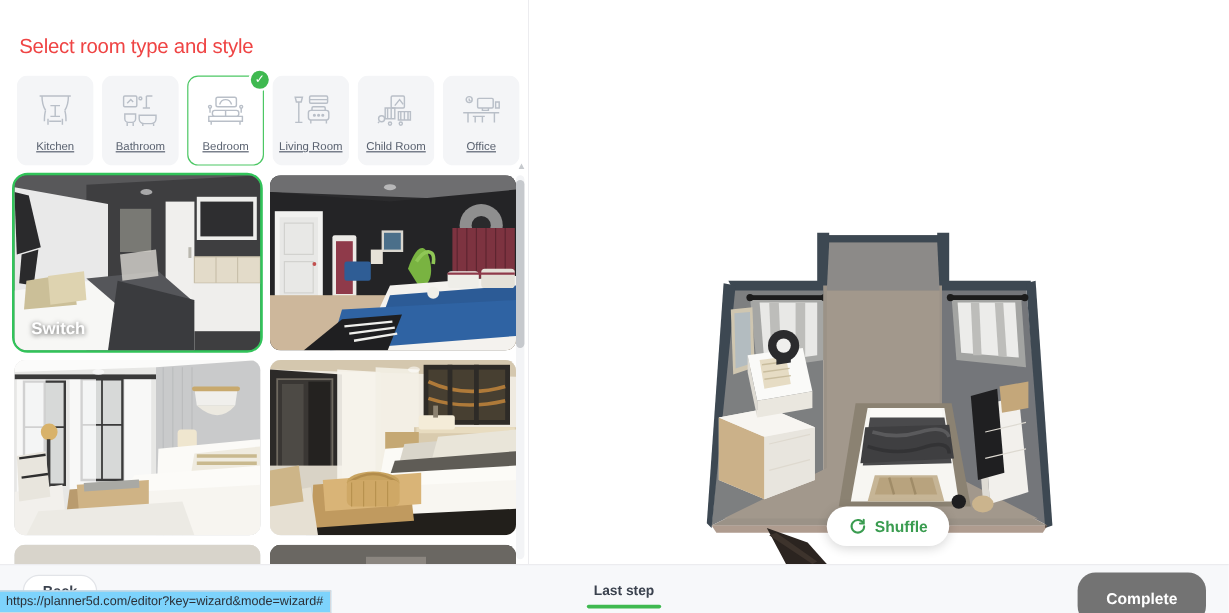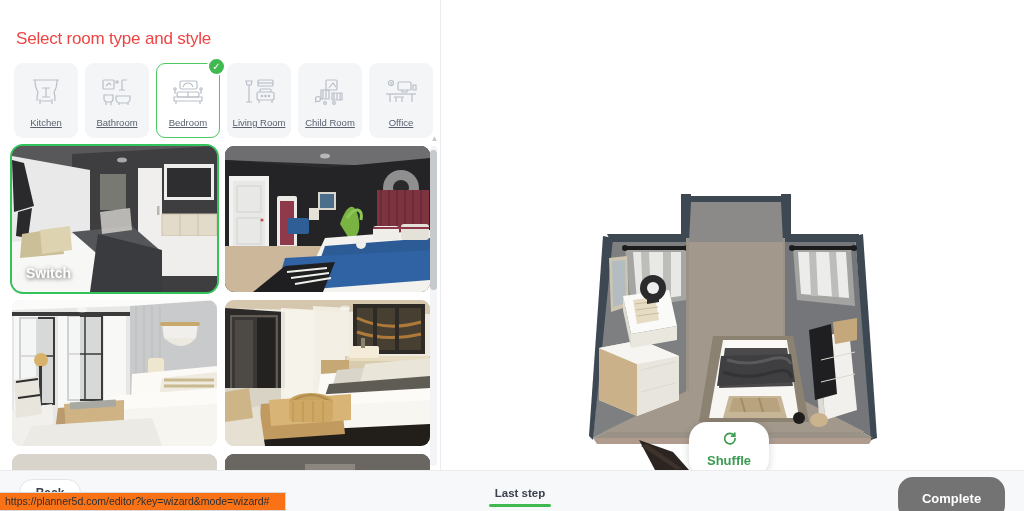--- a/index.html
+++ b/index.html
@@ -111,21 +111,21 @@
     color: #fff; font-size: 12.5px; font-weight: bold; border: none;
     cursor: pointer; white-space: nowrap;
     box-shadow: 0 2px 5px rgba(0,0,0,.13);
   }
   .shuffle-btn {
     position: absolute; left: 248px; top: 422px;
     display: flex; align-items: center; gap: 7px;
     padding: 9px 18px; border-radius: 18px;
     background: #ffffff; border: none; cursor: pointer;
     box-shadow: 0 2px 9px rgba(0,0,0,.16);
-    font-size: 13px; font-weight: bold; color: #3a9c50; flex-direction: column;
+    font-size: 13px; font-weight: bold; color: #3a9c50;
   }
   .shuffle-btn svg { display:block; }
 
   
   .bottom-bar {
     position: absolute; left: 0; top: 470px; width: 1024px; height: 41px;
     background: #f7f8fa; border-top: 1px solid #ececef;
   }
   .back-btn {
     position: absolute; left: 19px; top: 8px;
@@ -145,22 +145,22 @@
   .complete-btn {
     position: absolute; right: 19px; top: 6px;
     width: 107px; height: 43px; border-radius: 15px;
     background: #737373; border: none; color: #fff;
     font-size: 13px; font-weight: bold; cursor: pointer;
   }
 
   
   .status-url {
     position: absolute; left: 0; top: 492px;
-    background: #f97316; border: 1px solid #d6d8dc; border-left: none;
-    padding: 2px 16px 3px 5px; font-size: 10.5px; color: #2b2f36;
+    background: #7dd3fc; border: 1px solid #d6d8dc; border-left: none;
+    padding: 2px 6px 3px 5px; font-size: 10.5px; color: #2b2f36;
     white-space: nowrap; z-index: 50;
   }
 
   
   .room3d { position:absolute; left:0; top:0; width:583px; height:470px; }
 </style>
 </head>
 <body>
 
 <div class="app">

